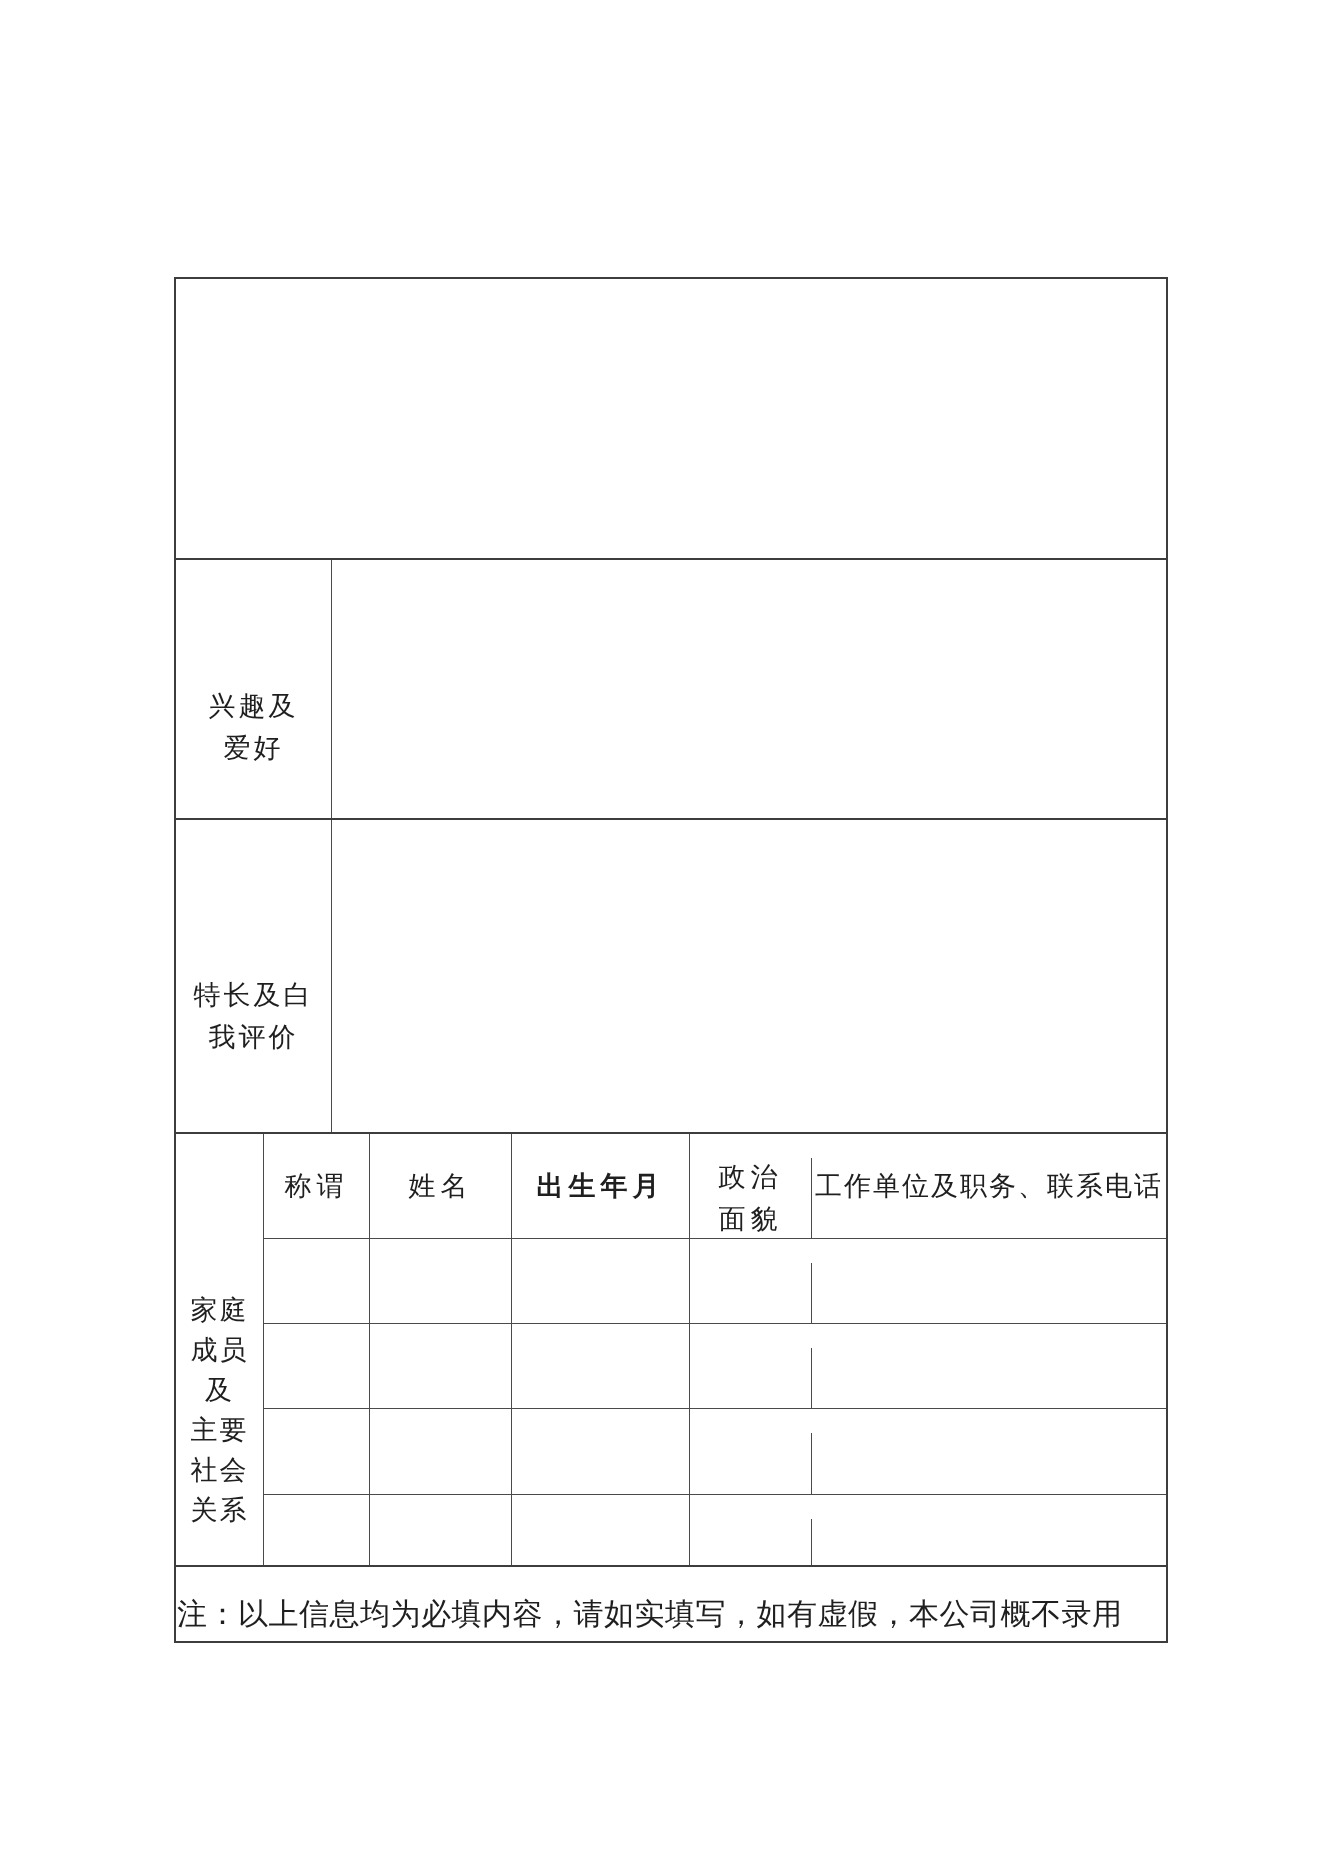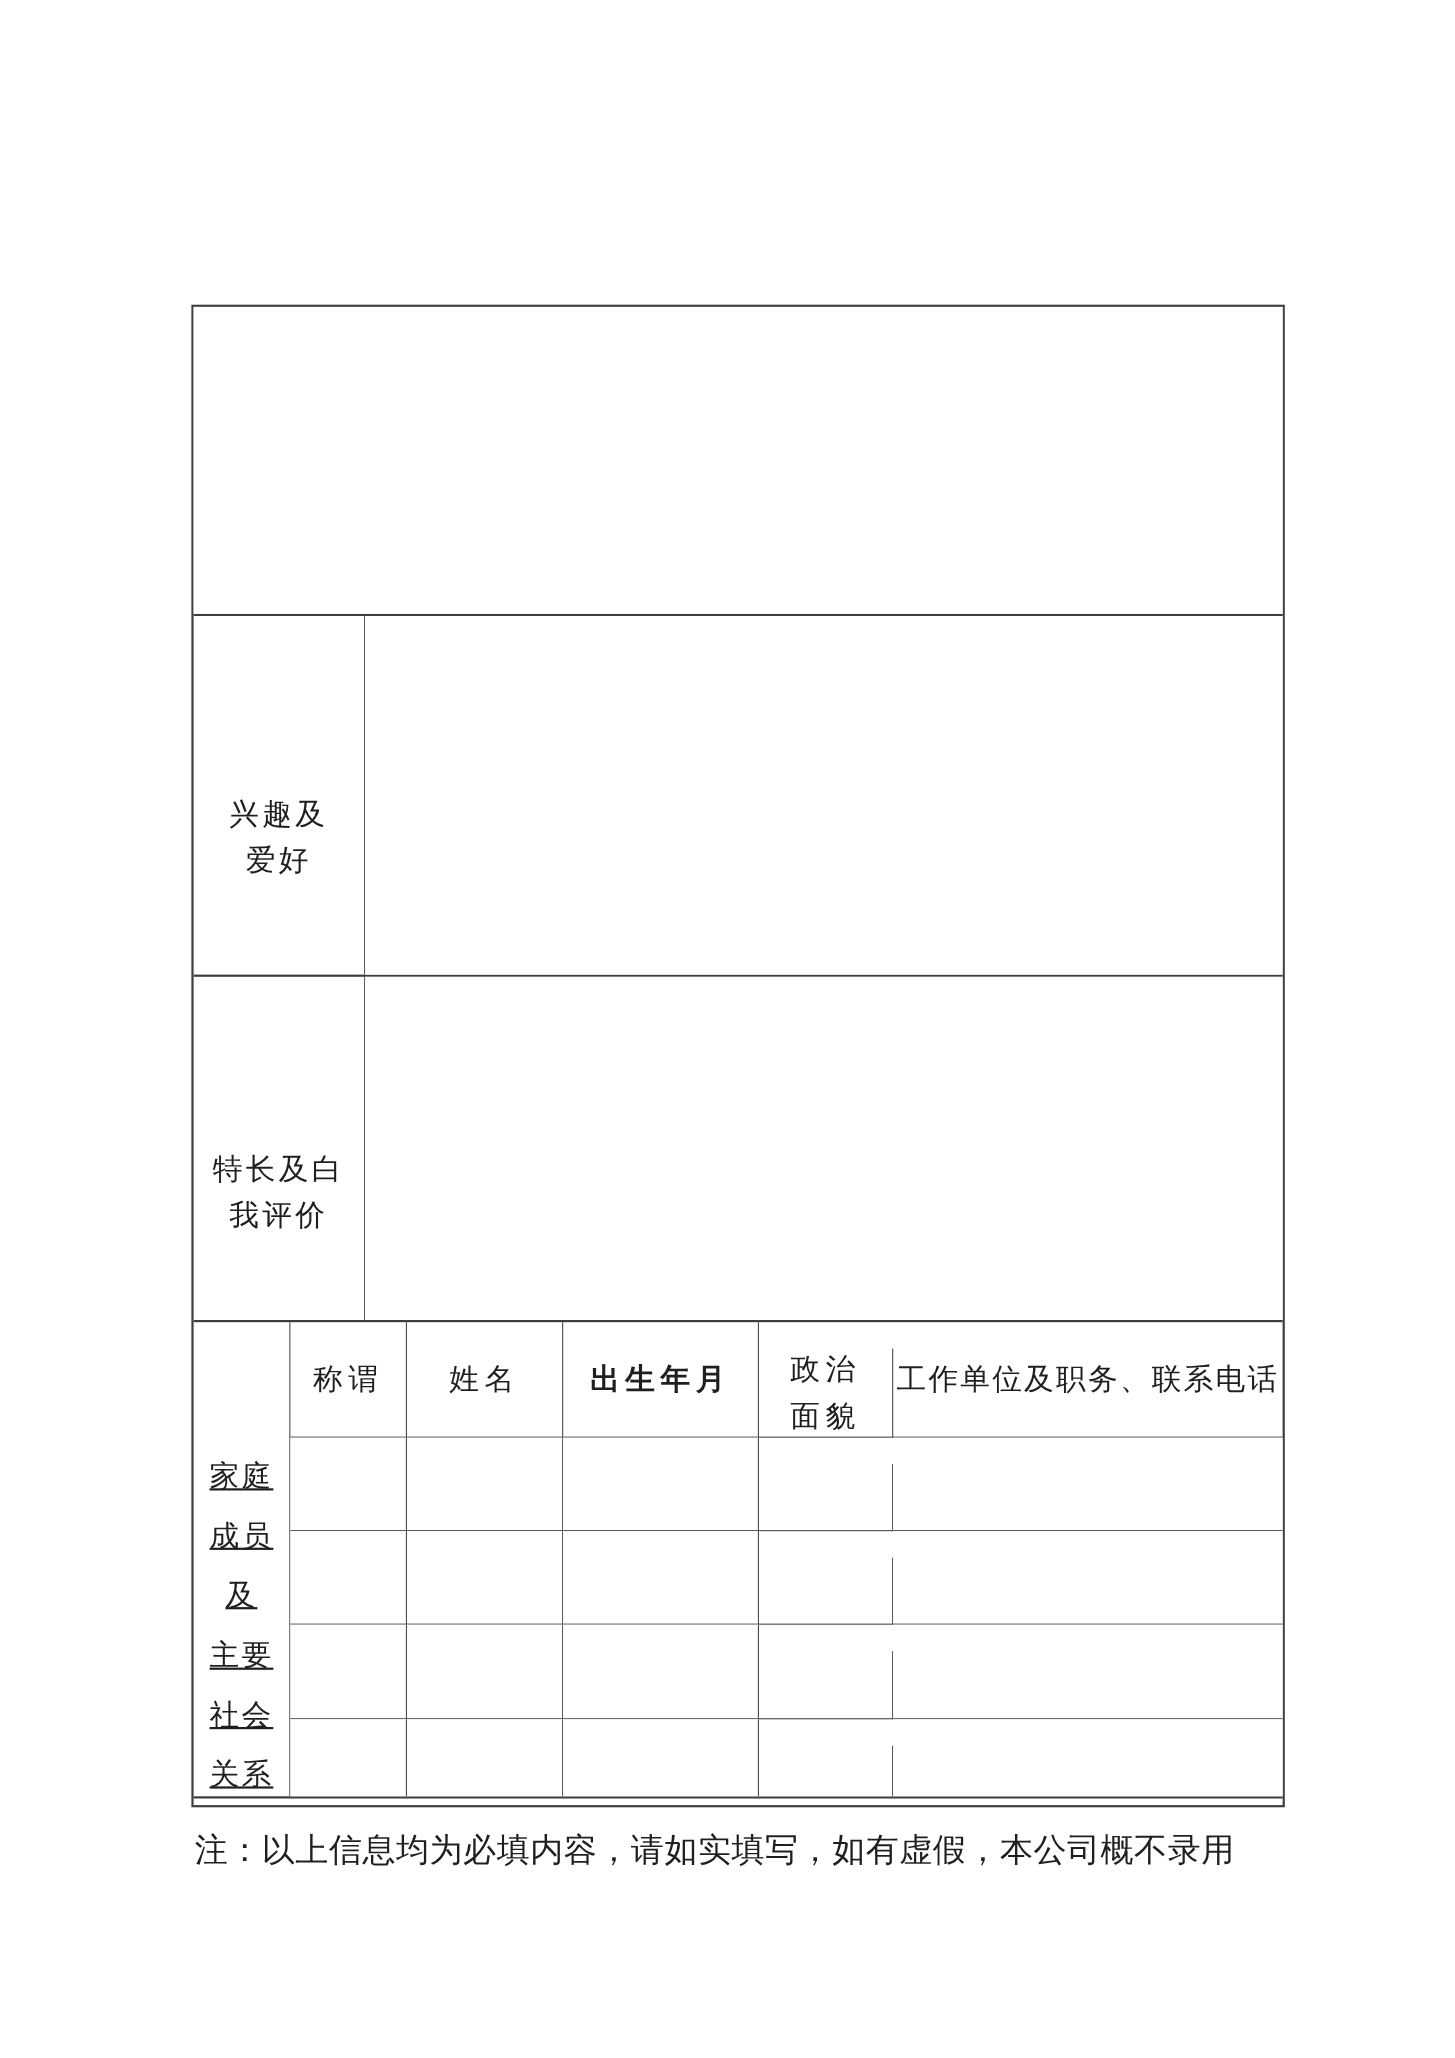--- a/index.html
+++ b/index.html
@@ -28,23 +28,23 @@
     font-size: 27px; line-height: 42px; letter-spacing: 3px;
     text-align: center;
   }
   .fcontent { flex: 1 1 auto; background: #ffffff; }
 
   
   .family { display: flex; width: 100%; height: 433px; border-bottom: 2px solid #3d3d3d; }
   .family-label {
     width: 88px; flex: 0 0 88px;
     border-right: 1.5px solid #4a4a4a;
-    display: flex; flex-direction: column; align-items: center; justify-content: space-between;
+    display: flex; flex-direction: column; align-items: center; justify-content: center;
     padding-top: 120px;
-    font-size: 27px; line-height: 40px; letter-spacing: 2px; text-align: center; text-decoration: underline;
+    font-size: 27px; line-height: 40px; letter-spacing: 2px; text-align: center;
   }
   .family-grid { flex: 1 1 auto; display: flex; flex-direction: column; }
   .fam-header { display: flex; height: 105px; justify-content: flex-end; }
   .fam-header .fcell {
     border-bottom: 1.5px solid #4a4a4a;
     display: flex; flex-direction: column; align-items: center; justify-content: center;
     font-size: 27px; line-height: 42px; letter-spacing: 5px; text-align: center;
   }
   .fam-row { display: flex; }
   .fcell { border-right: 1.5px solid #4a4a4a; }
@@ -69,21 +69,21 @@
 </head>
 <body>
 
 <div class="page">
   <div class="form-table">
 
     <div class="frow" style="height:281px">
       <div class="fcontent"></div>
     </div>
 
-    <div class="frow" style="height:328px">
+    <div class="frow" style="height:260px">
       <div class="flabel" style="padding-top:76px">
         <span>兴趣及</span>
         <span>爱好</span>
       </div>
       <div class="fcontent"></div>
     </div>
 
     <div class="frow" style="height:314px">
       <div class="flabel" style="padding-top:80px">
         <span>特长及白</span>

